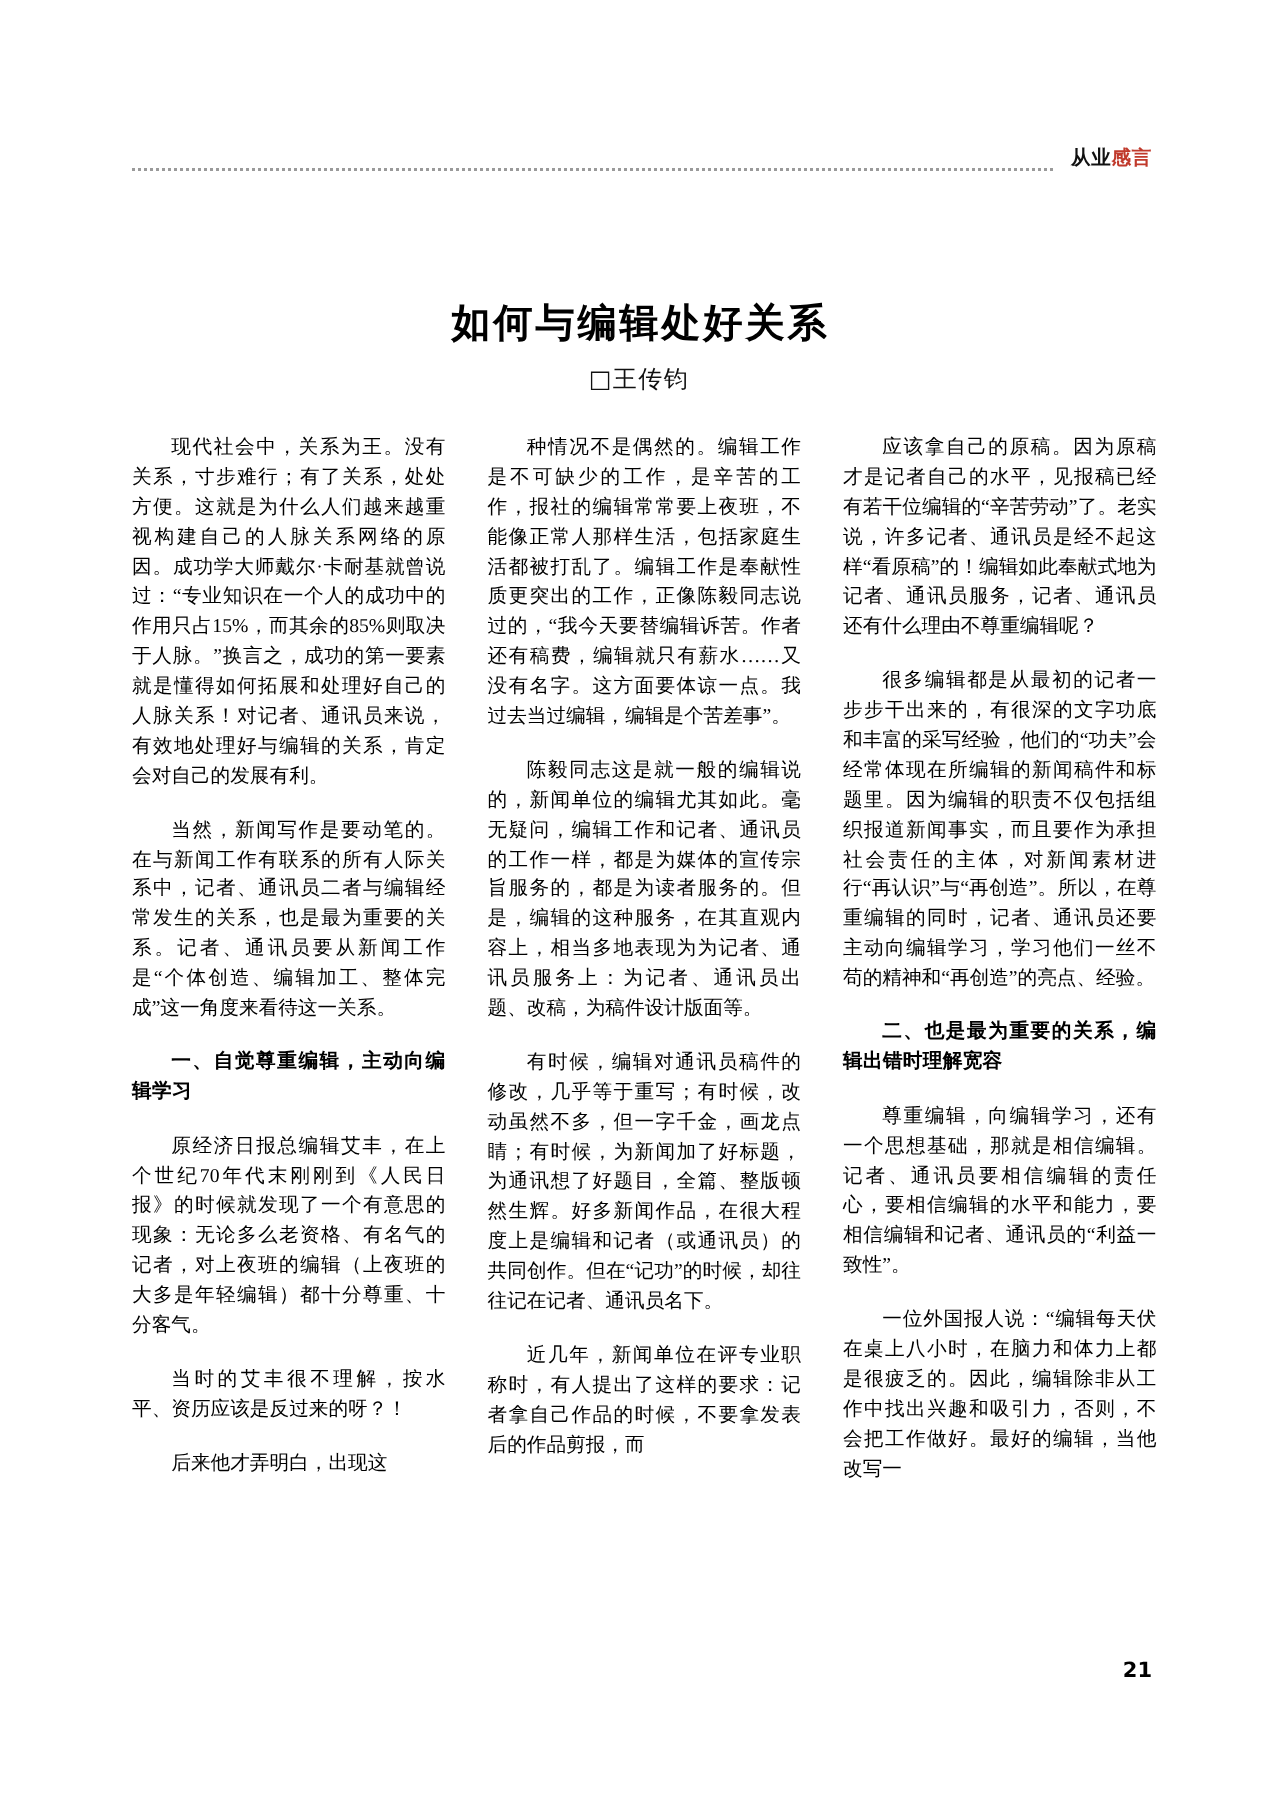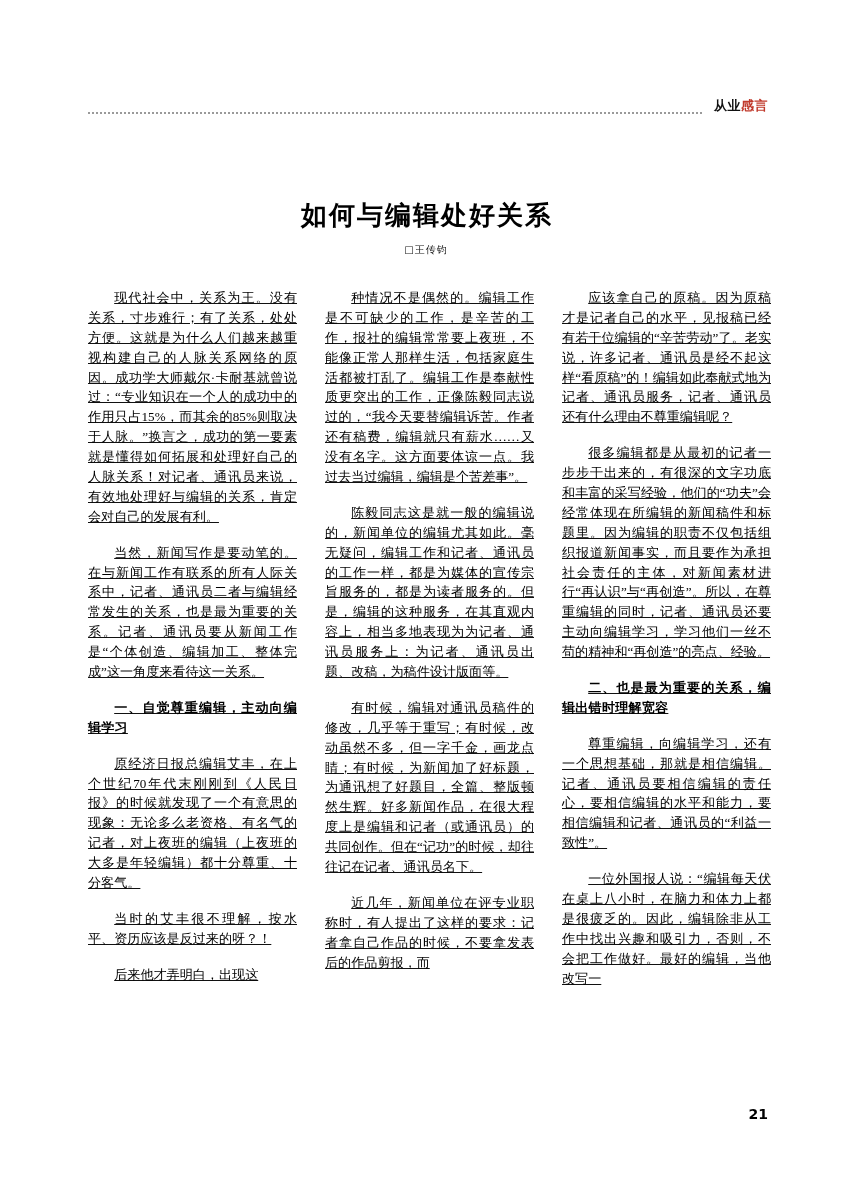--- a/index.html
+++ b/index.html
@@ -71,35 +71,34 @@
     letter-spacing: 2px;
     color: #000;
   }
   .doc-author {
     position: absolute;
     left: 0;
     top: 243px;
     width: 852px;
     text-align: center;
     font-family: "DejaVu Sans", "Liberation Sans", sans-serif;
-    font-size: 10px;
+    font-size: 16px;
     letter-spacing: 1px;
     color: #111;
   }
 
   
   .columns {
     position: absolute;
     left: 88px;
     top: 288px;
     width: 684px;
     height: 790px;
     display: flex;
     gap: 28px;
-    text-decoration: underline;
   }
   .col {
     width: 209px;
     font-size: 13.1px;
     line-height: 1.52;
     text-align: justify;
     text-justify: inter-ideograph;
     color: #000;
   }
   .col p {

